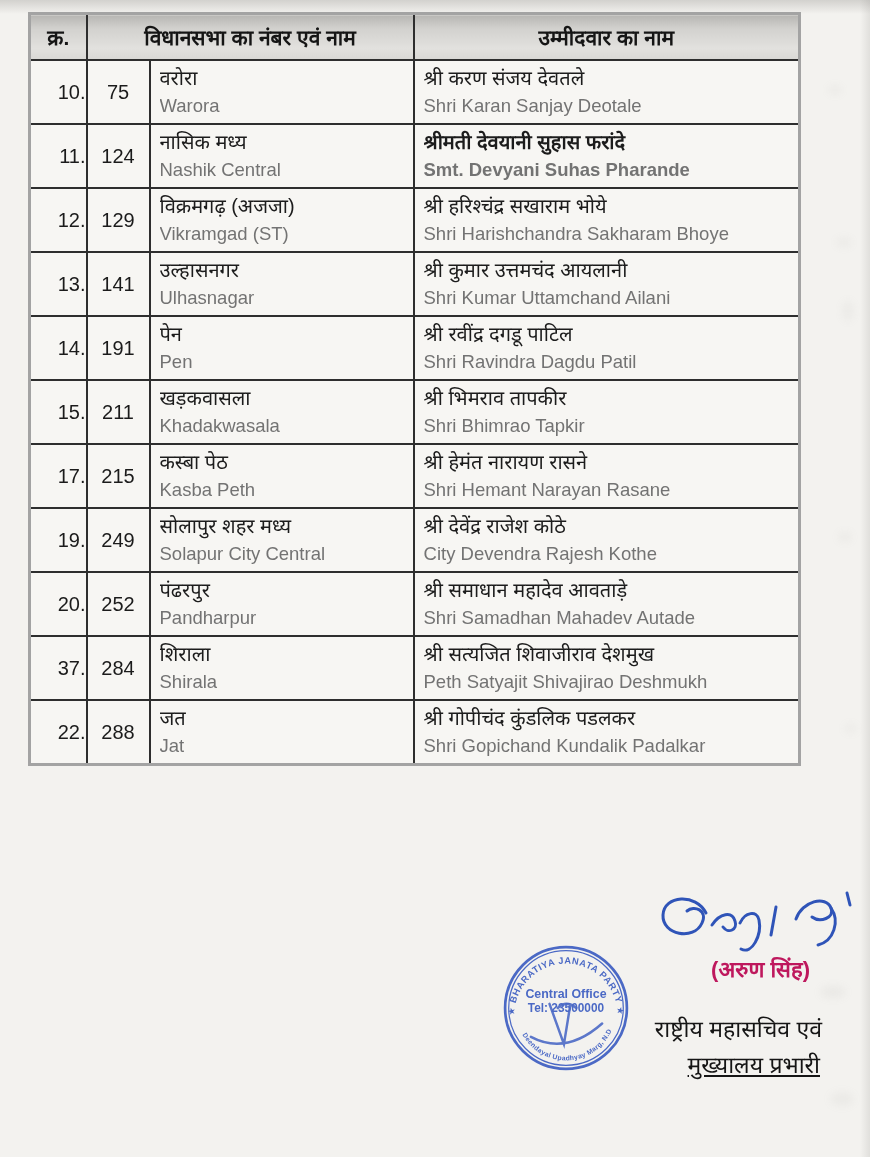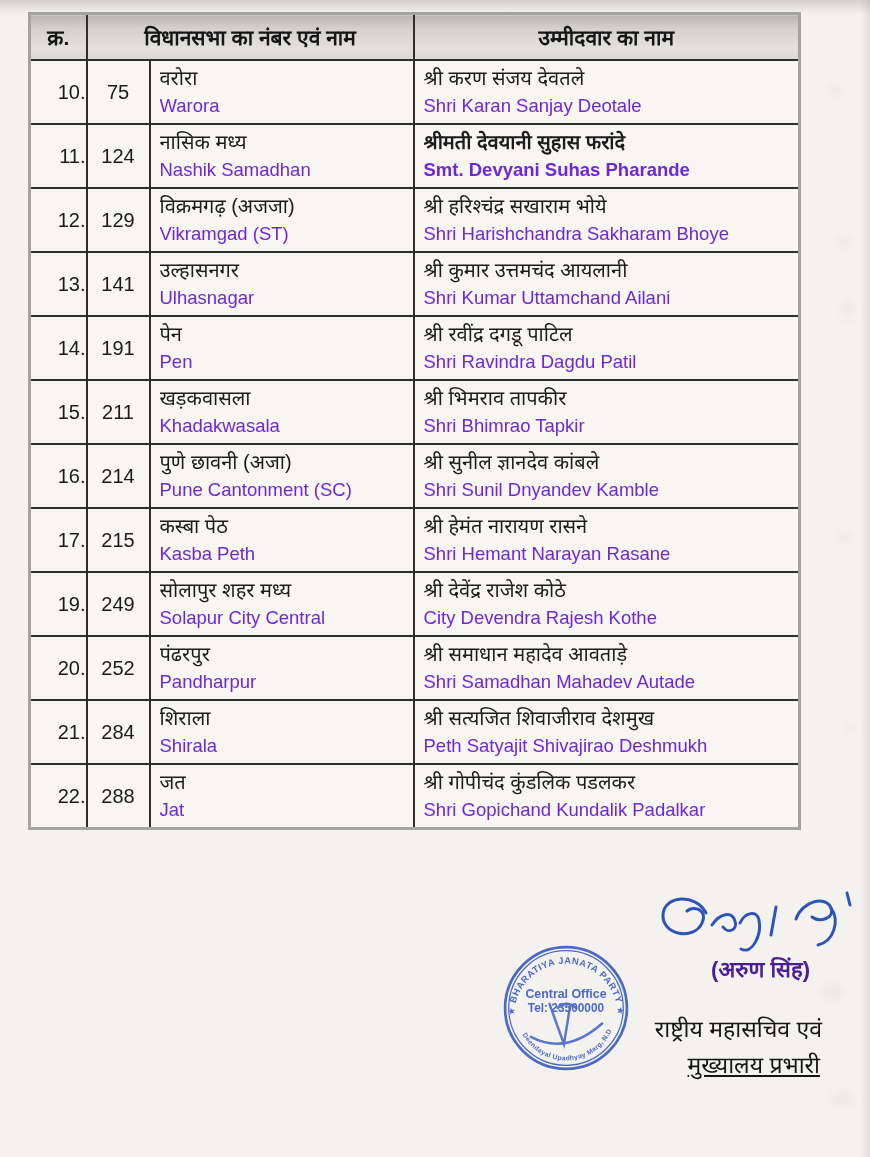--- a/index.html
+++ b/index.html
@@ -35,29 +35,29 @@
     text-align:center;
   }
   tbody td{height:62px;}
   td.serial{font-size:20px;text-align:right;color:#1b1b1b;}
   td.num{font-size:20px;text-align:center;color:#1b1b1b;}
   .twoline{
     display:flex;flex-direction:column;justify-content:space-between;
     height:54px;padding:4px 6px 4px 9px;box-sizing:content-box;
   }
   .hi{font-size:20px;line-height:26px;white-space:nowrap;overflow:hidden;}
-  .en{font-size:18.5px;line-height:26px;white-space:nowrap;overflow:hidden;color:#6d28d9;}
+  .en{font-size:18.5px;line-height:26px;white-space:nowrap;overflow:hidden;color:#737373;}
   tr.bold .cand .hi,tr.bold .cand .en{font-weight:bold;}
   
   .stamp{position:absolute;left:502px;top:944px;width:128px;height:128px;opacity:.92;}
   
   .sig-svg{position:absolute;left:650px;top:883px;width:220px;height:92px;}
   .sig-name{
     position:absolute;left:600px;top:953px;width:210px;text-align:right;
-    font-size:22px;font-weight:bold;color:#4c1d95;
+    font-size:22px;font-weight:bold;color:#be185d;
   }
   .sig-titles{
     position:absolute;left:560px;top:1011px;width:262px;text-align:right;
     font-size:23px;line-height:36px;color:#151515;
   }
   .sig-titles .t2{padding-right:2px;text-decoration:underline;}
   
   .smudge{position:absolute;border-radius:50%;filter:blur(4px);background:#9a9894;}
   .edge-shade{
     position:absolute;right:0;top:0;width:10px;height:1157px;
@@ -102,21 +102,21 @@
         </div>
       </td>
     </tr>
 
     <tr class="bold">
       <td class="serial">11.</td>
       <td class="num">124</td>
       <td class="name">
         <div class="twoline">
           <div class="hi">नासिक मध्य</div>
-          <div class="en">Nashik Samadhan</div>
+          <div class="en">Nashik Central</div>
         </div>
       </td>
       <td class="cand">
         <div class="twoline">
           <div class="hi">श्रीमती देवयानी सुहास फरांदे</div>
           <div class="en">Smt. Devyani Suhas Pharande</div>
         </div>
       </td>
     </tr>
 
@@ -181,36 +181,20 @@
         </div>
       </td>
       <td class="cand">
         <div class="twoline">
           <div class="hi">श्री भिमराव तापकीर</div>
           <div class="en">Shri Bhimrao Tapkir</div>
         </div>
       </td>
     </tr>
 
-    <tr>
-      <td class="serial">16.</td>
-      <td class="num">214</td>
-      <td class="name">
-        <div class="twoline">
-          <div class="hi">पुणे छावनी (अजा)</div>
-          <div class="en">Pune Cantonment (SC)</div>
-        </div>
-      </td>
-      <td class="cand">
-        <div class="twoline">
-          <div class="hi">श्री सुनील ज्ञानदेव कांबले</div>
-          <div class="en">Shri Sunil Dnyandev Kamble</div>
-        </div>
-      </td>
-    </tr>
 
     <tr>
       <td class="serial">17.</td>
       <td class="num">215</td>
       <td class="name">
         <div class="twoline">
           <div class="hi">कस्बा पेठ</div>
           <div class="en">Kasba Peth</div>
         </div>
       </td>
@@ -251,21 +235,21 @@
       </td>
       <td class="cand">
         <div class="twoline">
           <div class="hi">श्री समाधान महादेव आवताड़े</div>
           <div class="en">Shri Samadhan Mahadev Autade</div>
         </div>
       </td>
     </tr>
 
     <tr>
-      <td class="serial">21.</td>
+      <td class="serial">37.</td>
       <td class="num">284</td>
       <td class="name">
         <div class="twoline">
           <div class="hi">शिराला</div>
           <div class="en">Shirala</div>
         </div>
       </td>
       <td class="cand">
         <div class="twoline">
           <div class="hi">श्री सत्यजित शिवाजीराव देशमुख</div>

